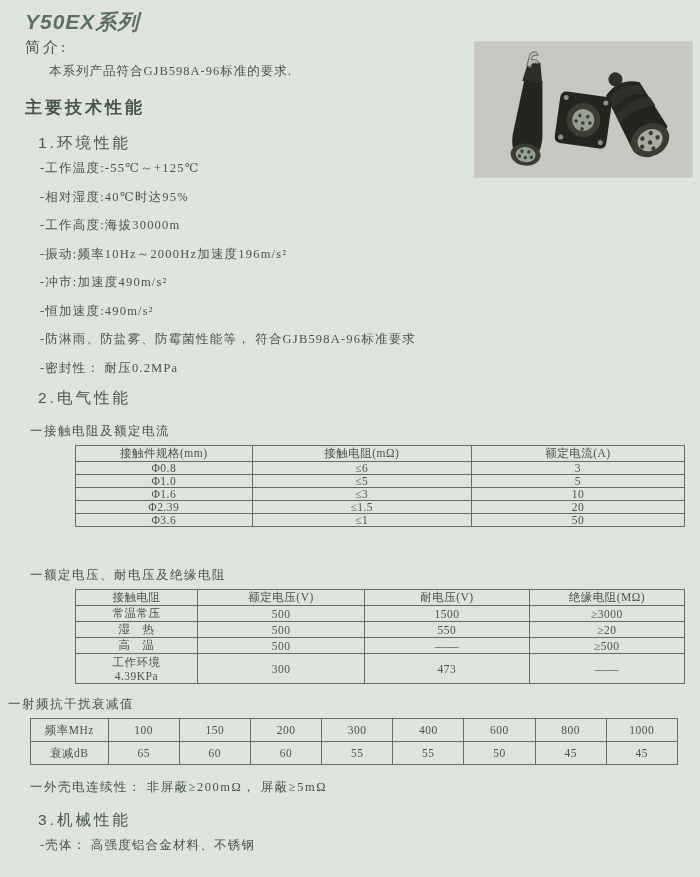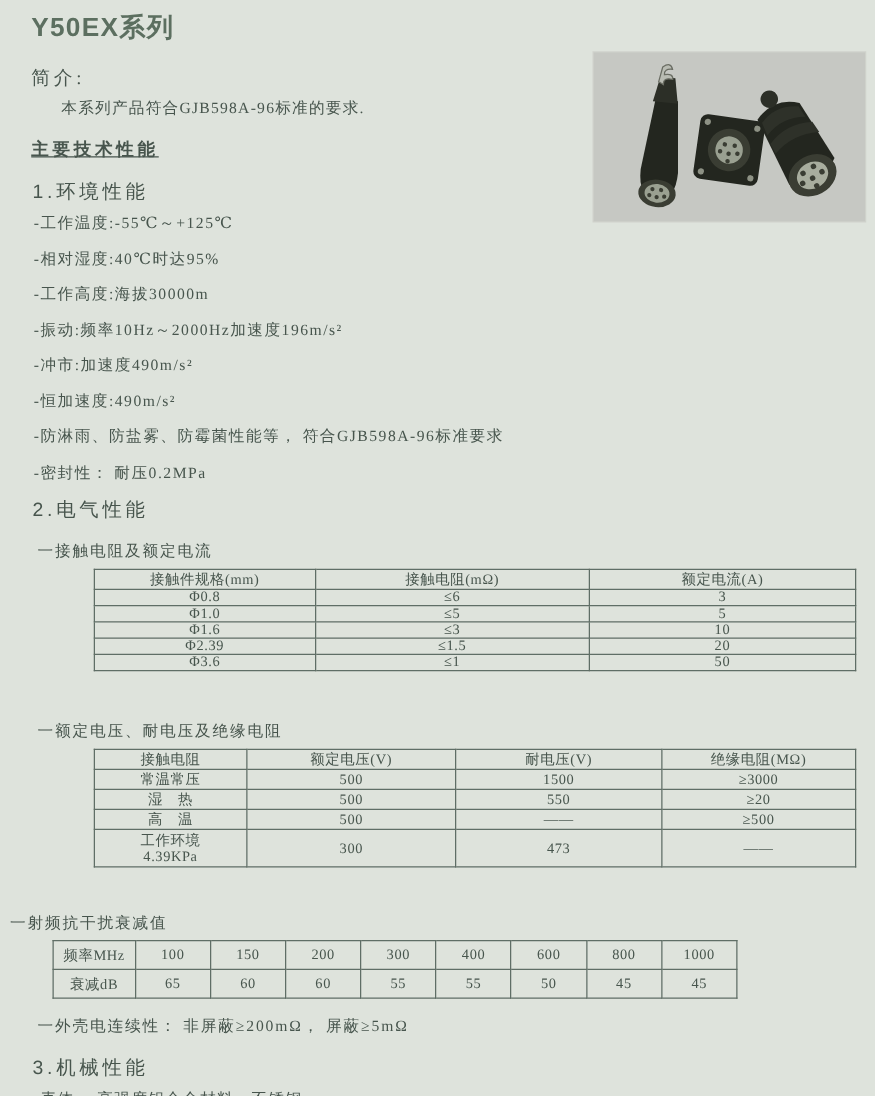--- a/index.html
+++ b/index.html
@@ -11,45 +11,45 @@
   body{
     background:var(--page-bg);
     color:var(--ink);
     font-family:"Liberation Serif","DejaVu Serif",serif;
     position:relative;
     overflow:hidden;
   }
   .content{padding:8px 0 0 25px;position:relative;width:700px;}
   .doc-title{
     font-family:"Liberation Sans","DejaVu Sans",sans-serif;
-    font-weight:bold;font-size:21px;color:var(--title);letter-spacing:1px;
-  }
-  .intro-heading{font-size:15px;letter-spacing:3px;margin-top:17px;}
+    font-weight:bold;font-size:21px;color:var(--title);letter-spacing:1px;font-style:italic;
+  }
+  .intro-heading{font-size:15px;letter-spacing:3px;margin-top:2px;}
   .intro-text{font-size:12.5px;margin:6px 0 0 24px;letter-spacing:1px;}
   .main-heading{
     font-family:"Liberation Sans","DejaVu Sans",sans-serif;
-    font-weight:bold;font-size:14px;letter-spacing:3px;margin-top:16px;text-decoration:underline;
+    font-weight:bold;font-size:17px;letter-spacing:3px;margin-top:16px;
   }
   .sec-heading{
     font-family:"Liberation Sans","DejaVu Sans",sans-serif;
-    font-size:15.5px;letter-spacing:3px;margin-top:14px;margin-left:1px;
-  }
-  .env-list,.mech-list{margin-left:2px;margin-top:6px;}
+    font-size:15.5px;letter-spacing:3px;margin-top:14px;margin-left:13px;
+  }
+  .env-list,.mech-list{margin-left:15px;margin-top:6px;}
   .env-list .item,.mech-list .item{
     font-size:12.5px;letter-spacing:1.2px;margin-bottom:11.5px;white-space:pre;
   }
   .tbl-caption{font-size:12.5px;letter-spacing:1.5px;margin:14px 0 5px 5px;}
   .tbl-caption.flush-left{margin-left:-17px;}
   .note-line{font-size:12.5px;letter-spacing:1.5px;margin:14px 0 0 5px;}
   table{
     border-collapse:collapse;table-layout:fixed;
     font-size:11.5px;color:var(--ink);padding-left:16px;
   }
   table.t1,table.t2{margin-left:50px;width:610px;}
-  table.t3{margin-left:17px;width:548px;}
+  table.t3{margin-left:5px;width:648px;}
   th,td{
     border:1px solid var(--table-border);
     text-align:center;vertical-align:middle;
     font-weight:normal;padding:0 3px;white-space:pre-line;
     letter-spacing:0.5px;
   }
   table.t1 th{height:15px;}
   table.t1 td{height:13px;}
   table.t2 th{height:15px;}
   table.t2 td{height:13px;}
@@ -168,21 +168,21 @@
         <tr>
           <td>工作环境
 4.39KPa</td>
           <td>300</td>
           <td>473</td>
           <td>——</td>
         </tr>
       </tbody>
     </table>
 
-  <div class="tbl-caption flush-left" style="margin-top:36px;">一射频抗干扰衰减值</div>
+  <div class="tbl-caption flush-left" style="margin-top:12px;">一射频抗干扰衰减值</div>
   <table class="t3">
     <colgroup>
         <col style="width:12%">
         <col style="width:11%">
         <col style="width:11%">
         <col style="width:11%">
         <col style="width:11%">
         <col style="width:11%">
         <col style="width:11%">
         <col style="width:11%">

